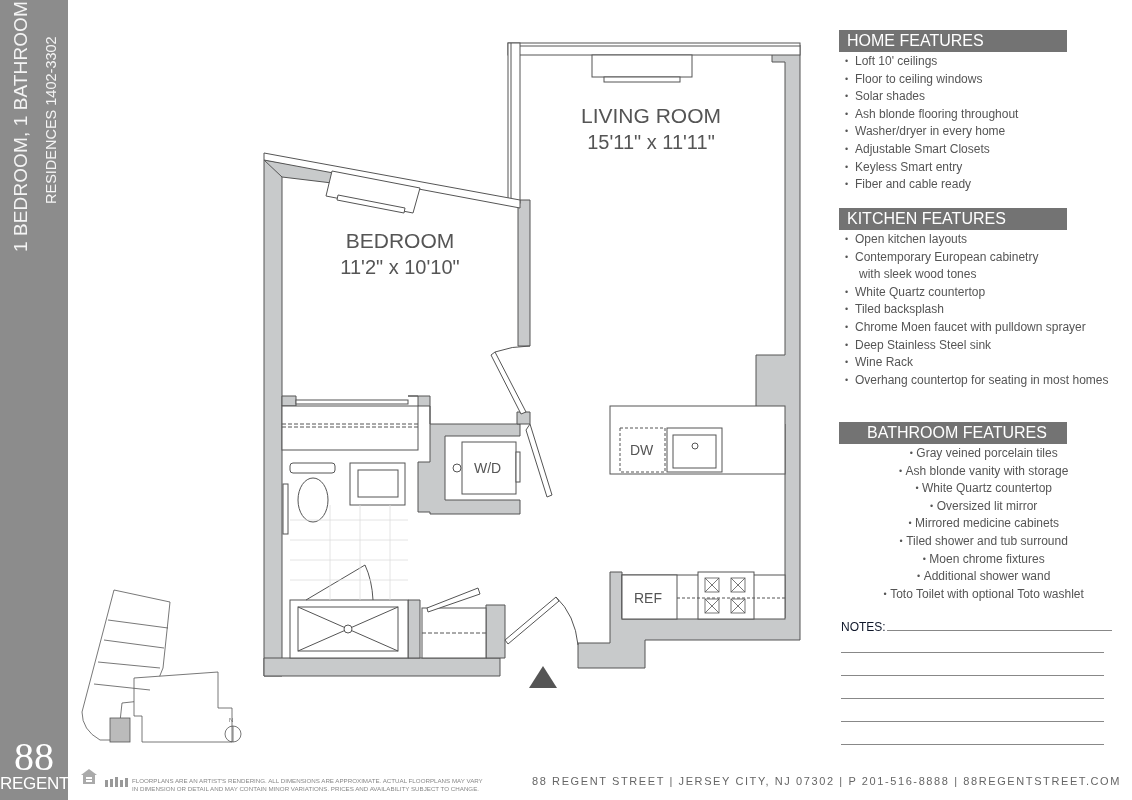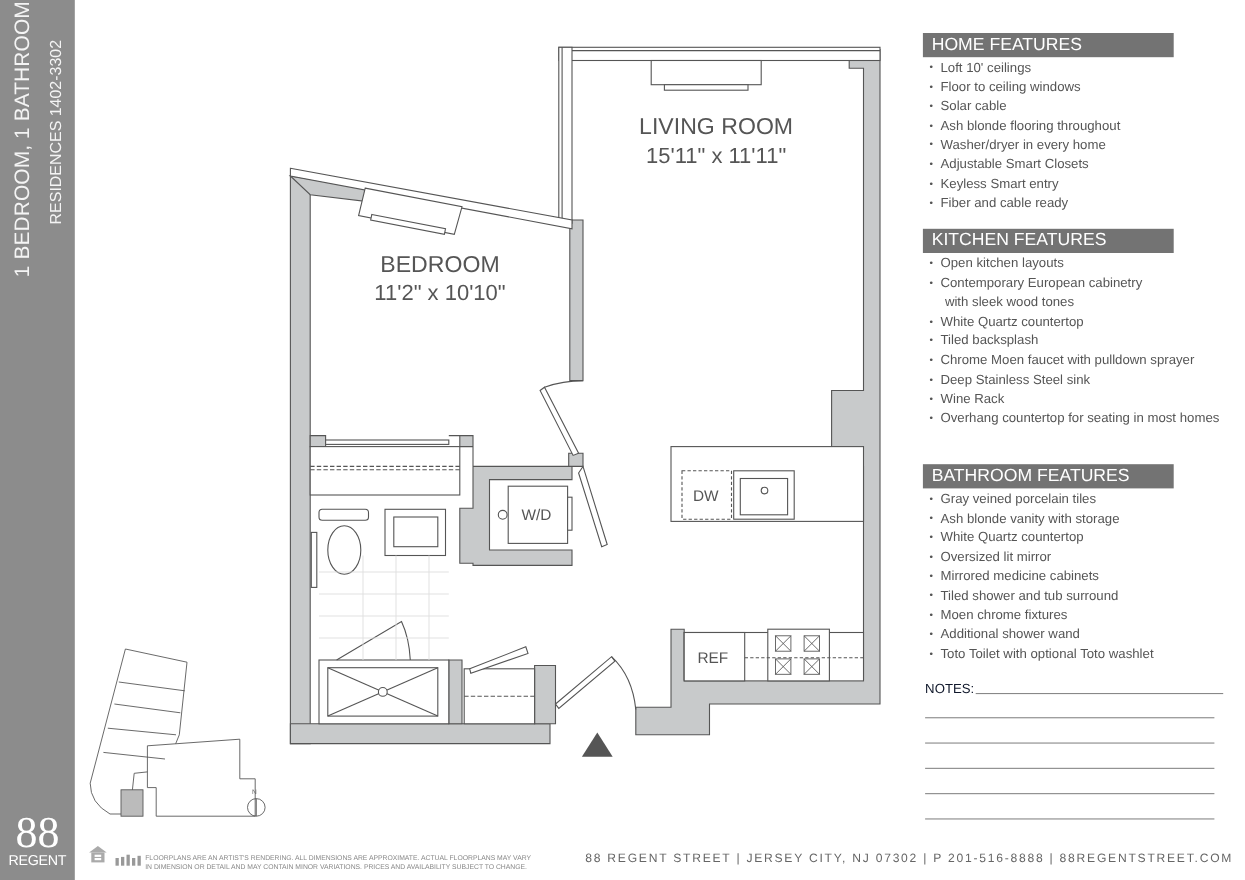--- a/index.html
+++ b/index.html
@@ -16,21 +16,21 @@
       white-space: nowrap; color: #f4f4f4;
     }
     .side-title { left: 10px; top: 252px; transform: rotate(-90deg); font-size: 19px; letter-spacing: 0.1px; }
     .side-sub { left: 43px; top: 204px; transform: rotate(-90deg); font-size: 14.5px; }
     .brand-num {
       position: absolute; left: 0; width: 68px; top: 737px; text-align: center;
       font-family: "Liberation Serif", serif; font-size: 40px; color: #fff; line-height: 40px;
     }
     .brand-name {
       position: absolute; left: 0; width: 68px; top: 774px; text-align: center;
-      font-size: 13px; color: #fff; letter-spacing: -0.3px;
+      font-size: 17px; color: #fff; letter-spacing: -0.3px;
     }
 
     .plan { position: absolute; left: 0; top: 0; }
 
     .room-label { position: absolute; text-align: center; color: #555; white-space: nowrap; }
     .room-name { font-size: 21px; line-height: 26px; }
     .room-dim { font-size: 20px; line-height: 26px; }
     .fixture-label { position: absolute; font-size: 14px; color: #555; }
 
     .panel { position: absolute; left: 839px; width: 280px; }
@@ -205,21 +205,21 @@
 
 <div class="fixture-label" style="left:474px; top:460px;">W/D</div>
 <div class="fixture-label" style="left:630px; top:442px;">DW</div>
 <div class="fixture-label" style="left:634px; top:590px;">REF</div>
 
 <div class="panel" style="top:30px;">
   <div class="panel-head">HOME FEATURES</div>
   <ul>
     <li><span class="bul">•</span><span>Loft 10' ceilings</span></li>
     <li><span class="bul">•</span><span>Floor to ceiling windows</span></li>
-    <li><span class="bul">•</span><span>Solar cable</span></li>
+    <li><span class="bul">•</span><span>Solar shades</span></li>
     <li><span class="bul">•</span><span>Ash blonde flooring throughout</span></li>
     <li><span class="bul">•</span><span>Washer/dryer in every home</span></li>
     <li><span class="bul">•</span><span>Adjustable Smart Closets</span></li>
     <li><span class="bul">•</span><span>Keyless Smart entry</span></li>
     <li><span class="bul">•</span><span>Fiber and cable ready</span></li>
   </ul>
 </div>
 
 <div class="panel" style="top:208px;">
   <div class="panel-head">KITCHEN FEATURES</div>
@@ -229,21 +229,21 @@
     <li class="cont"><span>with sleek wood tones</span></li>
     <li><span class="bul">•</span><span>White Quartz countertop</span></li>
     <li><span class="bul">•</span><span>Tiled backsplash</span></li>
     <li><span class="bul">•</span><span>Chrome Moen faucet with pulldown sprayer</span></li>
     <li><span class="bul">•</span><span>Deep Stainless Steel sink</span></li>
     <li><span class="bul">•</span><span>Wine Rack</span></li>
     <li><span class="bul">•</span><span>Overhang countertop for seating in most homes</span></li>
   </ul>
 </div>
 
-<div class="panel" style="top:422px;">
+<div class="panel" style="top:422px;text-align:center;">
   <div class="panel-head">BATHROOM FEATURES</div>
   <ul>
     <li><span class="bul">•</span><span>Gray veined porcelain tiles</span></li>
     <li><span class="bul">•</span><span>Ash blonde vanity with storage</span></li>
     <li><span class="bul">•</span><span>White Quartz countertop</span></li>
     <li><span class="bul">•</span><span>Oversized lit mirror</span></li>
     <li><span class="bul">•</span><span>Mirrored medicine cabinets</span></li>
     <li><span class="bul">•</span><span>Tiled shower and tub surround</span></li>
     <li><span class="bul">•</span><span>Moen chrome fixtures</span></li>
     <li><span class="bul">•</span><span>Additional shower wand</span></li>

